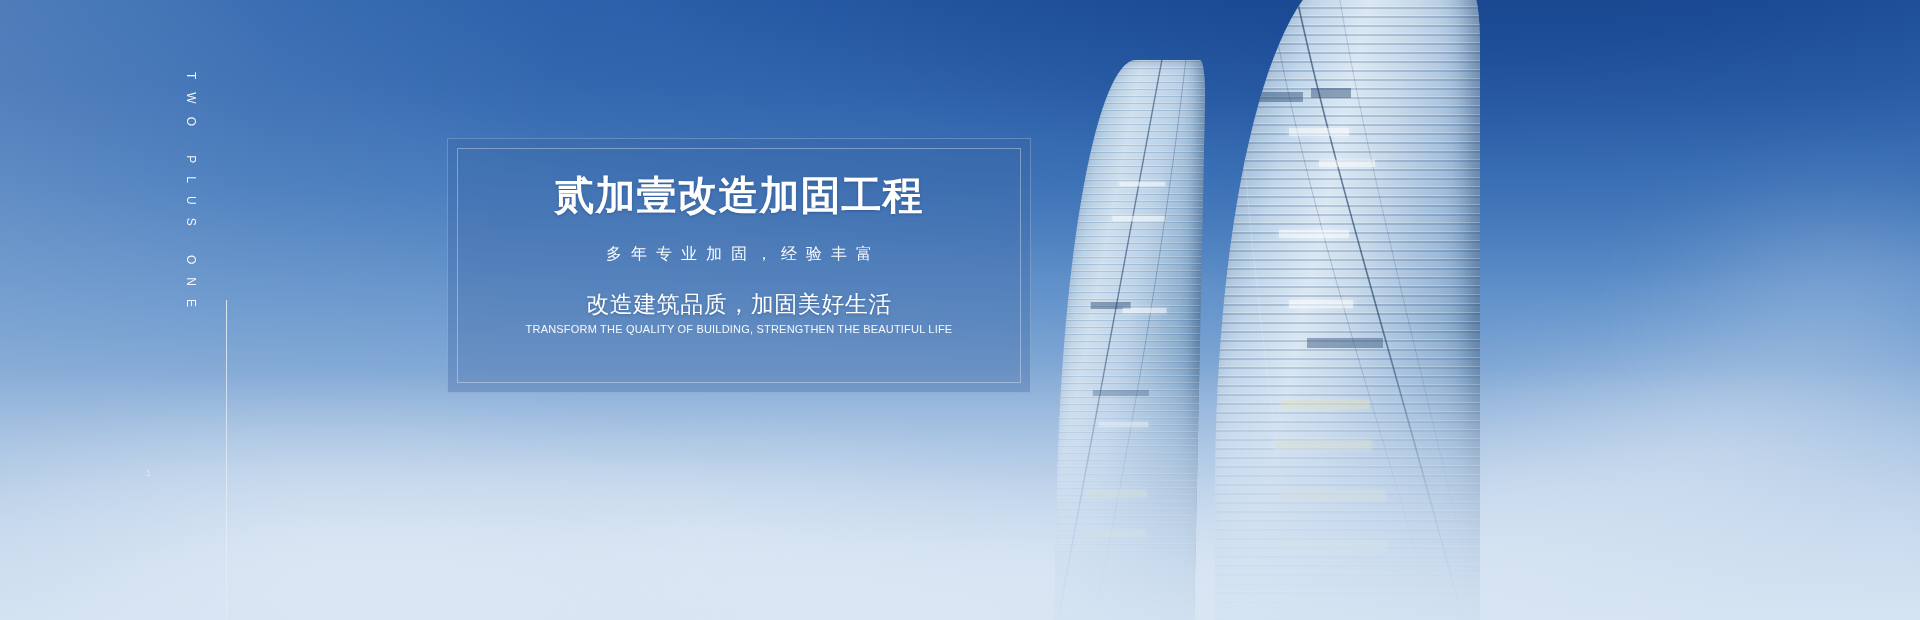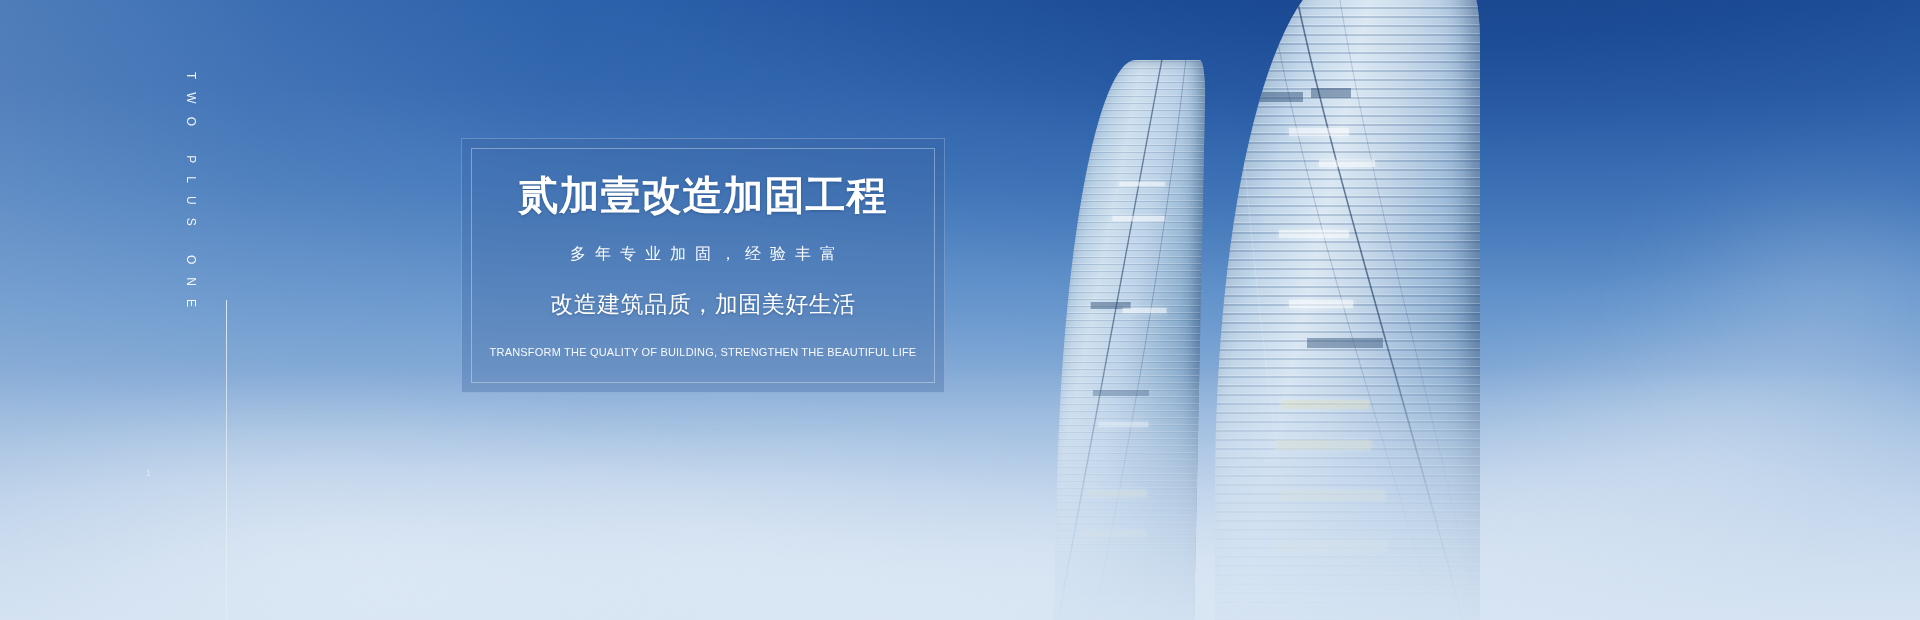--- a/index.html
+++ b/index.html
@@ -163,21 +163,21 @@
   }
   .brand-mark {
     position:absolute; left:-40px; top:468px;
     font-size:9px; color:rgba(255,255,255,.45);
     letter-spacing:1px;
   }
 
   
   .panel {
     position:absolute;
-    left:461px; top:138px; width:484px; height:255px;
+    left:447px; top:138px; width:584px; height:255px;
     background:rgba(58,100,160,0.34);
     border:1px solid rgba(255,255,255,0.22);
     backdrop-filter:blur(1px);
   }
   .panel-inner {
     position:absolute; left:9px; top:9px; right:9px; bottom:9px;
     border:1px solid rgba(255,255,255,0.34);
   }
   .panel-content {
     position:absolute; left:0; right:0; top:34px;
@@ -204,21 +204,21 @@
   }
   .title-slogan {
     margin-top:24px;
     font-size:23px;
     font-weight:400;
     color:#ffffff;
     letter-spacing:0.5px;
     text-shadow:0 1px 3px rgba(15,45,90,.35);
   }
   .title-en {
-    margin-top:26px;
+    margin-top:3px;
     font-size:11px;
     font-weight:400;
     color:rgba(255,255,255,0.95);
     letter-spacing:0.2px;
   }
 </style>
 </head>
 <body>
 
 <div id="stage">

